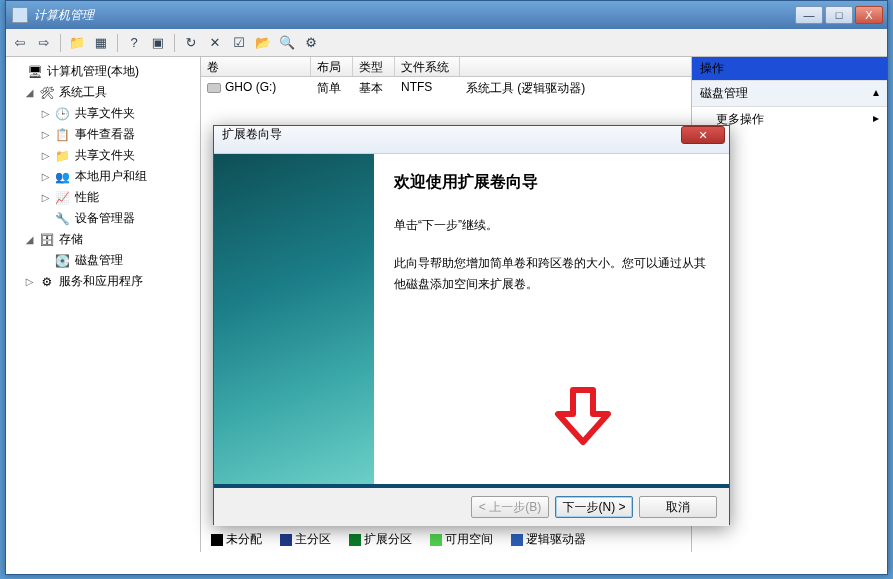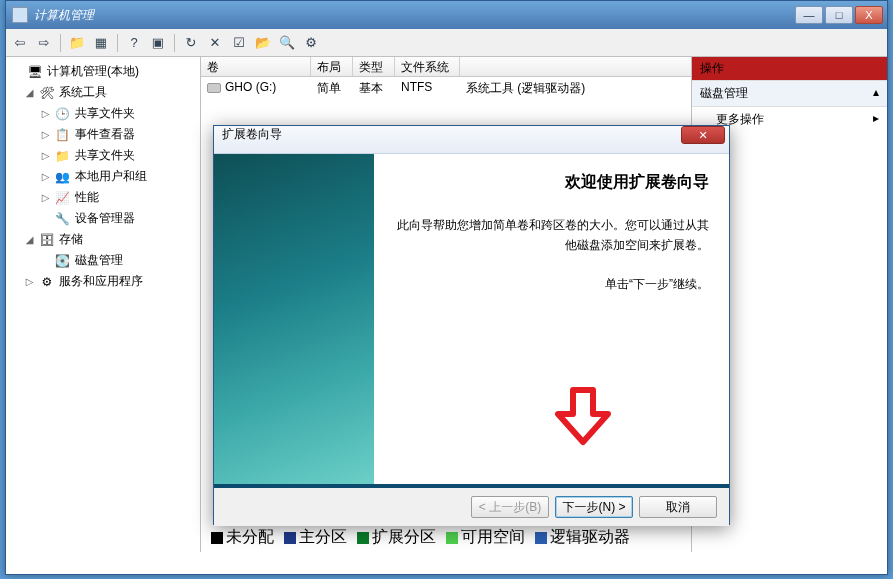--- a/index.html
+++ b/index.html
@@ -36,40 +36,40 @@
 .ticon2 { width: 16px; height: 14px; margin: 0 4px; display: inline-flex; align-items: center; justify-content: center; font-size: 12px; }
 .indent1 { padding-left: 18px; }
 .indent2 { padding-left: 34px; }
 
 .mid { flex: 1; display: flex; flex-direction: column; border-right: 1px solid #c0c0c0; position: relative; }
 .listhdr { height: 20px; background: linear-gradient(#fdfdfd,#ececec); border-bottom: 1px solid #c8c8c8; display: flex; font-size: 12px; }
 .lh { padding: 2px 6px; border-right: 1px solid #d0d0d0; }
 .listrow { display: flex; font-size: 12px; padding: 2px 0; }
 .lc { padding: 1px 6px; overflow: hidden; white-space: nowrap; }
 
-.legend { position: absolute; bottom: 4px; left: 10px; font-size: 16px; display: flex; gap: 10px; align-items: center; }
+.legend { position: absolute; bottom: 4px; left: 10px; font-size: 12px; display: flex; gap: 18px; align-items: center; }
 .sw { width: 12px; height: 12px; display: inline-block; margin-right: 3px; vertical-align: middle; }
 
 .actions { width: 195px; font-size: 12px; }
-.actions .hdr { background: #b91c1c; padding: 3px 8px; border-bottom: 1px solid #ddd; }
+.actions .hdr { background: #1d4ed8; padding: 3px 8px; border-bottom: 1px solid #ddd; }
 .actions .sec { background: #eef3fa; padding: 4px 8px; border-bottom: 1px solid #ddd; display: flex; justify-content: space-between; }
 .actions .item { padding: 4px 8px 4px 24px; cursor: pointer; display: flex; justify-content: space-between; }
 
 
 .wizard {
   position: absolute; left: 213px; top: 125px; width: 517px; height: 400px;
   background: #fff; border: 1px solid #2c5a8e; box-shadow: 0 4px 18px rgba(0,0,0,.45);
   z-index: 10;
 }
 .wiztitle { height: 28px; background: linear-gradient(#f7f9fc,#e6edf7); border-bottom: 1px solid #c7d3e3; display: flex; align-items: flex-start; font-size: 12px; padding-left: 8px; }
 .wiztitle .spacer { flex: 1; }
 .wclose { width: 44px; height: 18px; margin-right: 4px; background: linear-gradient(#d9534f,#b0332e); border: 1px solid #8a2823; border-radius: 3px; color: #fff; display: flex; align-items: center; justify-content: center; font-size: 11px; cursor: pointer; }
 .wizbody { display: flex; height: 330px; }
 .wizside { width: 160px; background: linear-gradient(160deg,#0e4f56 0%, #1b7d87 40%, #3ca9a9 70%, #6ccfc7 100%); }
-.wizmain { flex: 1; padding: 18px 20px; font-size: 12px; text-align: right; }
+.wizmain { flex: 1; padding: 18px 20px; font-size: 12px; }
 .wizmain h2 { font-size: 16px; font-weight: bold; margin-bottom: 22px; }
 .wizmain p { line-height: 1.7; margin-bottom: 18px; }
 .wizfoot { height: 42px; border-top: 4px solid #0c4a6e; display: flex; align-items: center; justify-content: flex-end; padding: 0 12px; gap: 6px; background: #f0f0f0; }
 .wbtn { min-width: 78px; height: 22px; font-size: 12px; background: linear-gradient(#fdfdfd,#e5e5e5); border: 1px solid #9d9d9d; border-radius: 2px; cursor: pointer; }
 .wbtn:disabled { color: #999; cursor: default; }
 .wbtn.primary { border: 1px solid #3c7fb1; box-shadow: 0 0 0 1px #a6d0ec inset; }
 
 
 .arrow {
   position: absolute; left: 548px; top: 382px; width: 70px; height: 70px; z-index: 20; pointer-events: none;
@@ -209,22 +209,22 @@
 <div class="wizard">
   <div class="wiztitle">
     <span>扩展卷向导</span>
     <span class="spacer"></span>
     <div class="wclose">✕</div>
   </div>
   <div class="wizbody">
     <div class="wizside"></div>
     <div class="wizmain">
       <h2>欢迎使用扩展卷向导</h2>
+      <p>单击“下一步”继续。</p>
       <p>此向导帮助您增加简单卷和跨区卷的大小。您可以通过从其他磁盘添加空间来扩展卷。</p>
-      <p>单击“下一步”继续。</p>
     </div>
   </div>
   <div class="wizfoot">
     <button class="wbtn" disabled="">&lt; 上一步(B)</button>
     <button class="wbtn primary">下一步(N) &gt;</button>
     <button class="wbtn">取消</button>
   </div>
 </div>
 
 <div class="arrow">

